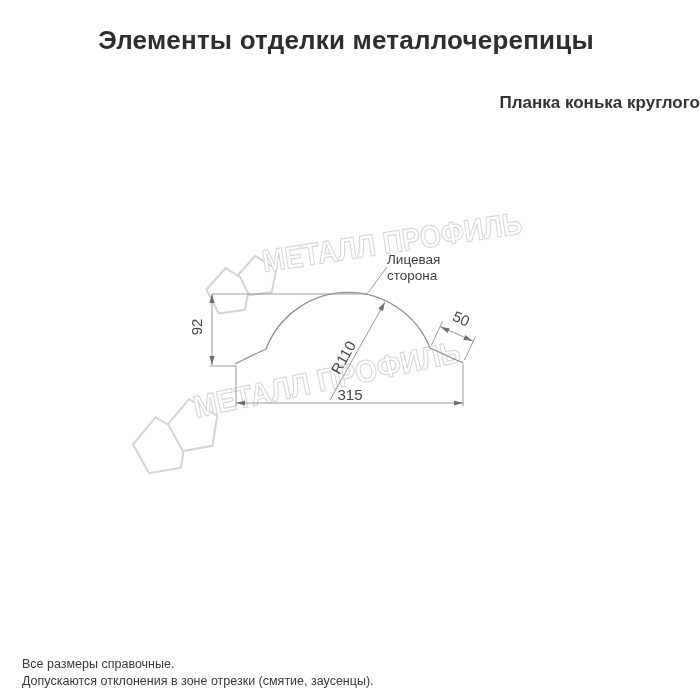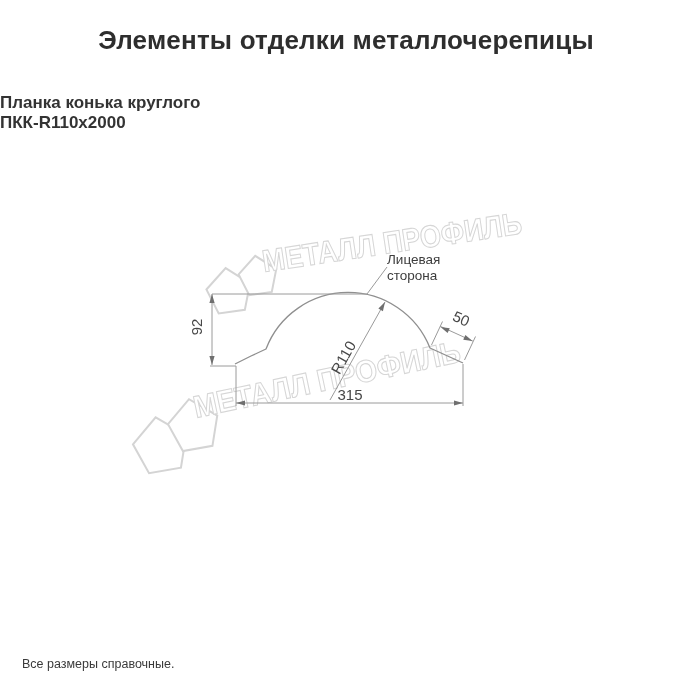--- a/index.html
+++ b/index.html
@@ -8,37 +8,36 @@
     font-family:"Liberation Sans", sans-serif;
     -webkit-font-smoothing:antialiased;
   }
   .page-title{
     position:absolute;top:25px;left:0;width:692px;
     text-align:center;font-size:26px;font-weight:bold;color:#2e2e2e;
     letter-spacing:0.2px;
   }
   .product-name{
     position:absolute;top:93px;left:0;width:700px;
-    text-align:left;font-size:17px;font-weight:bold;color:#333333;
+    text-align:right;font-size:17px;font-weight:bold;color:#333333;
     line-height:20px;
   }
   .diagram-svg{position:absolute;left:0;top:0;}
   .footnotes{
     position:absolute;left:22px;top:645px;width:620px;
     font-size:12.5px;color:#3a3a3a;line-height:17px;margin-top:11px;
   }
 </style>
 </head>
 <body>
 
 <div class="page-title">Элементы отделки металлочерепицы</div>
 
 <div class="product-name">
   <div>Планка конька круглого</div>
-  <div>ПКК-R110х2000</div>
 </div>
 
 <svg class="diagram-svg" width="700" height="700" viewBox="0 0 700 700" xmlns="http://www.w3.org/2000/svg">
 
   <g>
 
     <g transform="rotate(-8 242 284)" fill="#ffffff" stroke="#d4d4d4" stroke-width="2">
       <path d="M206,284.5 L228,266 L250,284.5 L241.2,310 L214.8,310 Z"></path>
       <path d="M240,274 L259,258 L278,274 L270.4,296 L247.6,296 Z"></path>
     </g>
@@ -97,13 +96,14 @@
   </g>
 
   <g fill="#3d3d3d" font-size="13.5" text-anchor="start">
     <text x="387" y="264">Лицевая</text>
     <text x="387" y="280">сторона</text>
   </g>
 </svg>
 
 <div class="footnotes">
   <div>Все размеры справочные.</div>
+  <div>Допускаются отклонения в зоне отрезки (смятие, заусенцы).</div>
 </div>
 
 </body></html>

